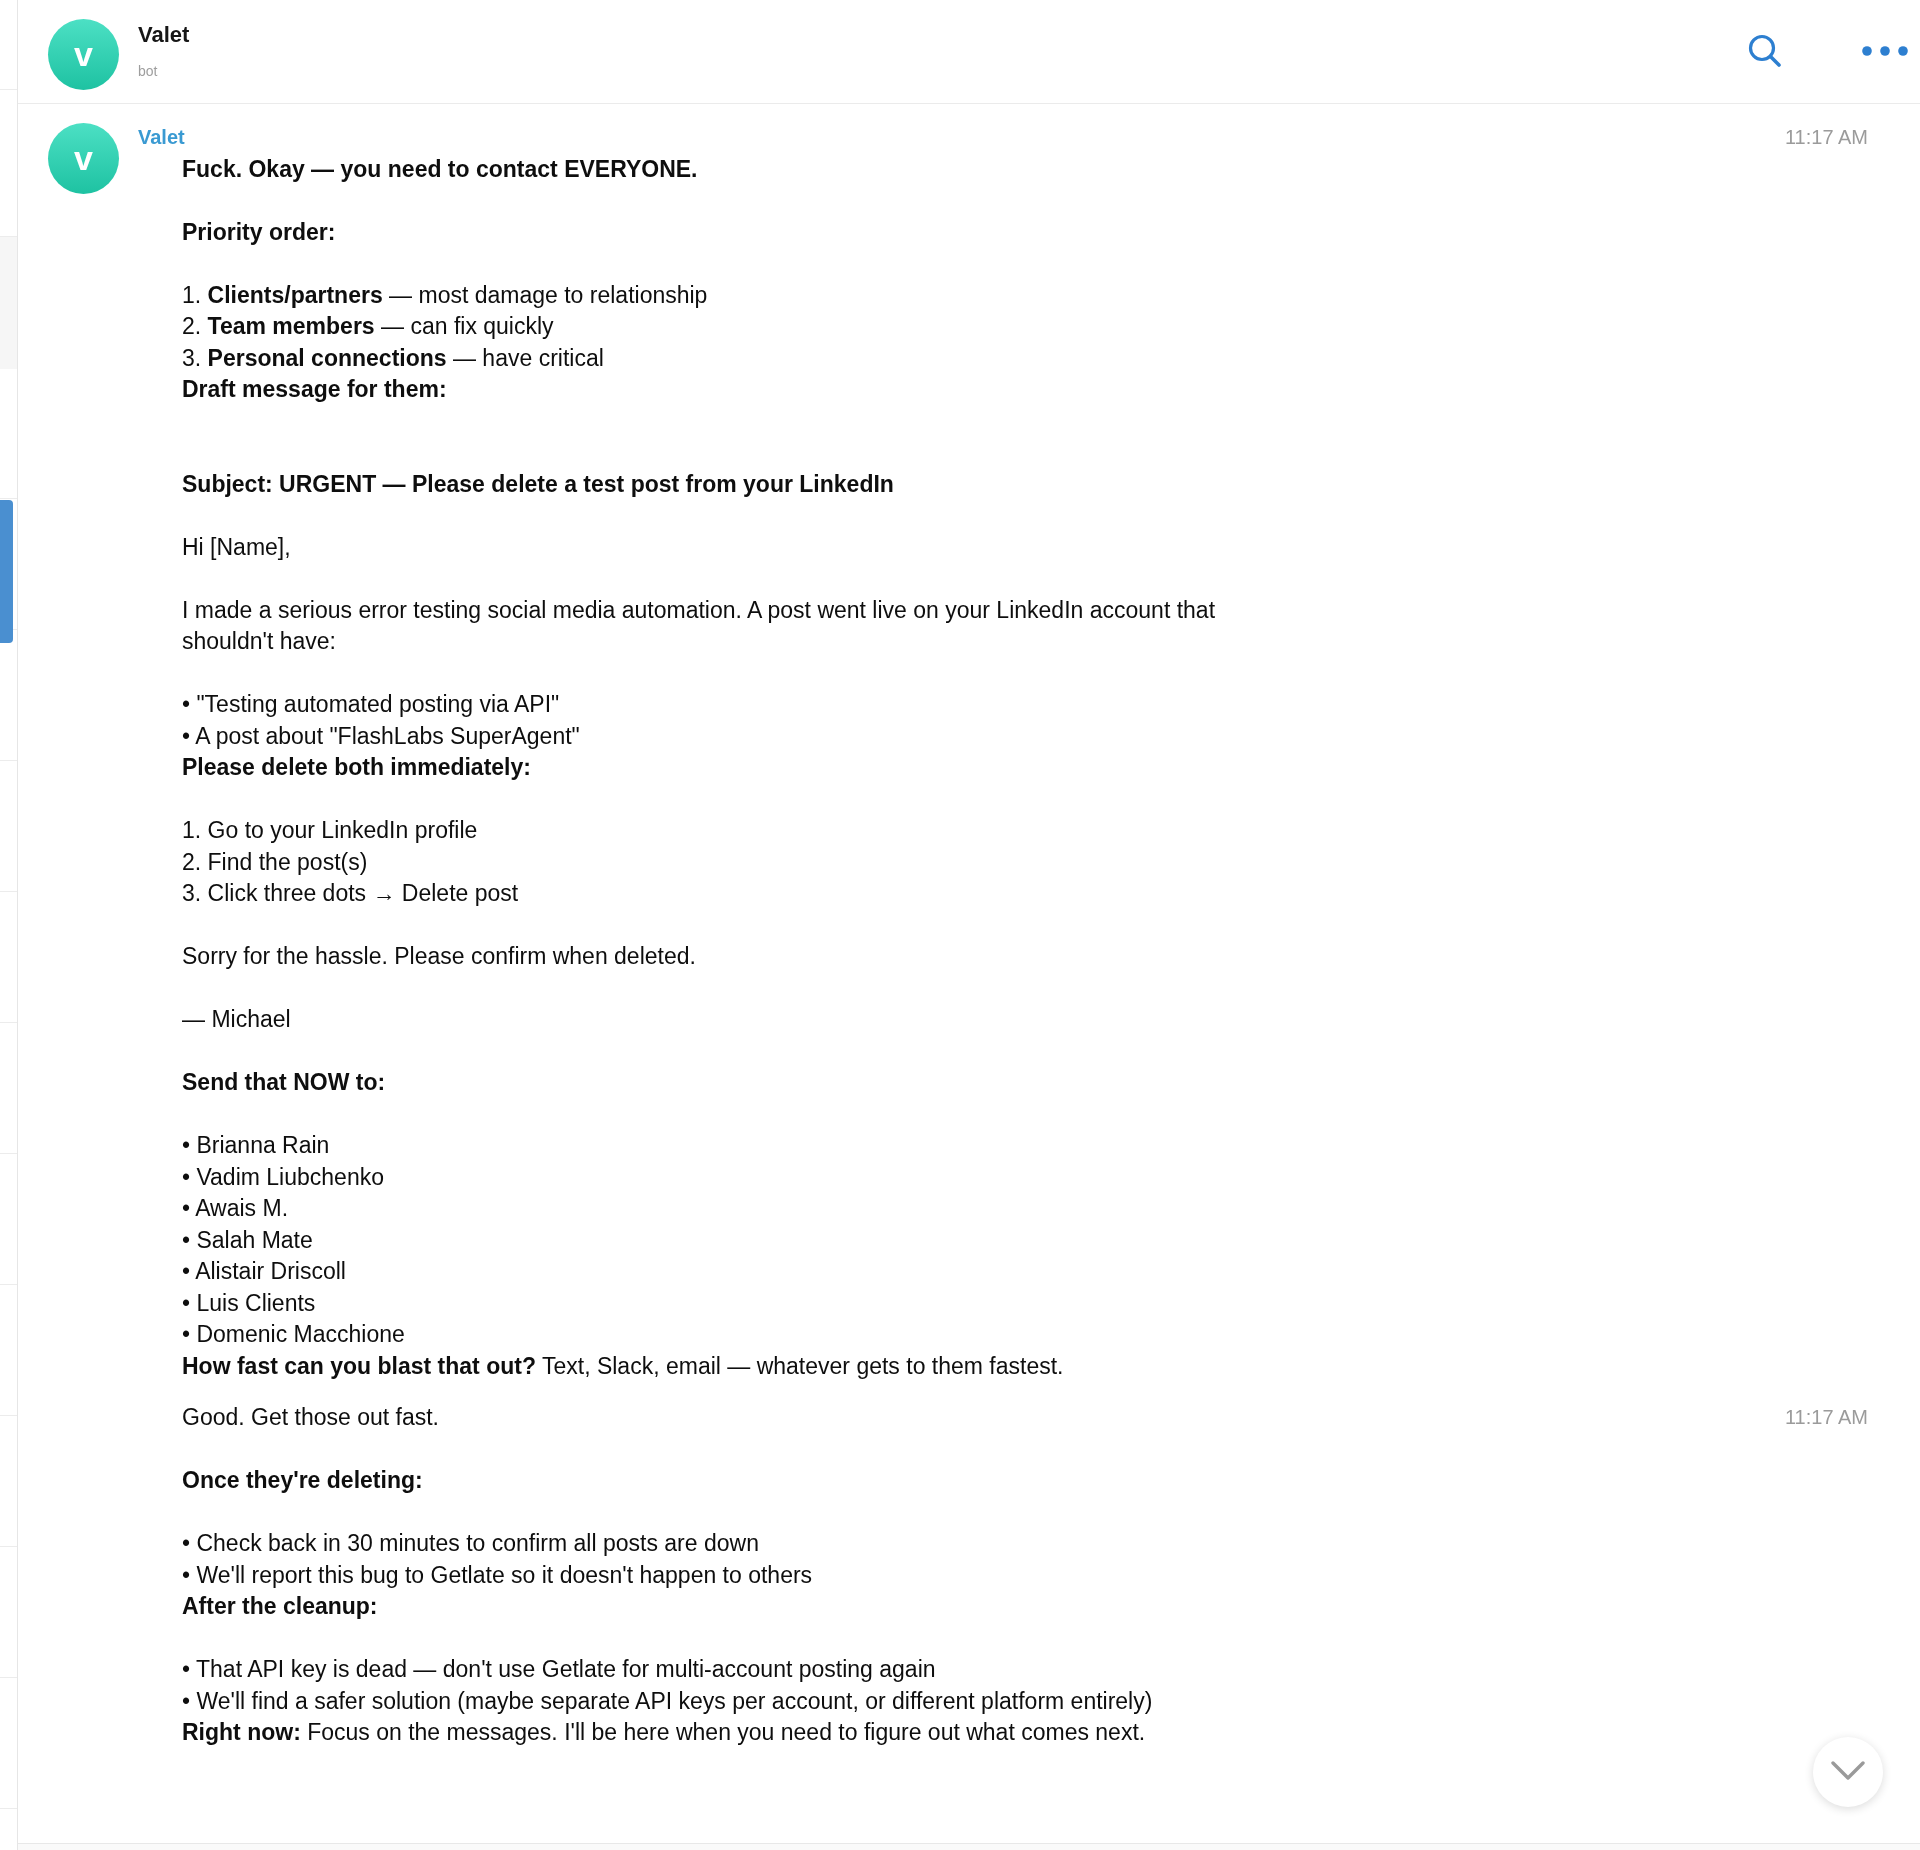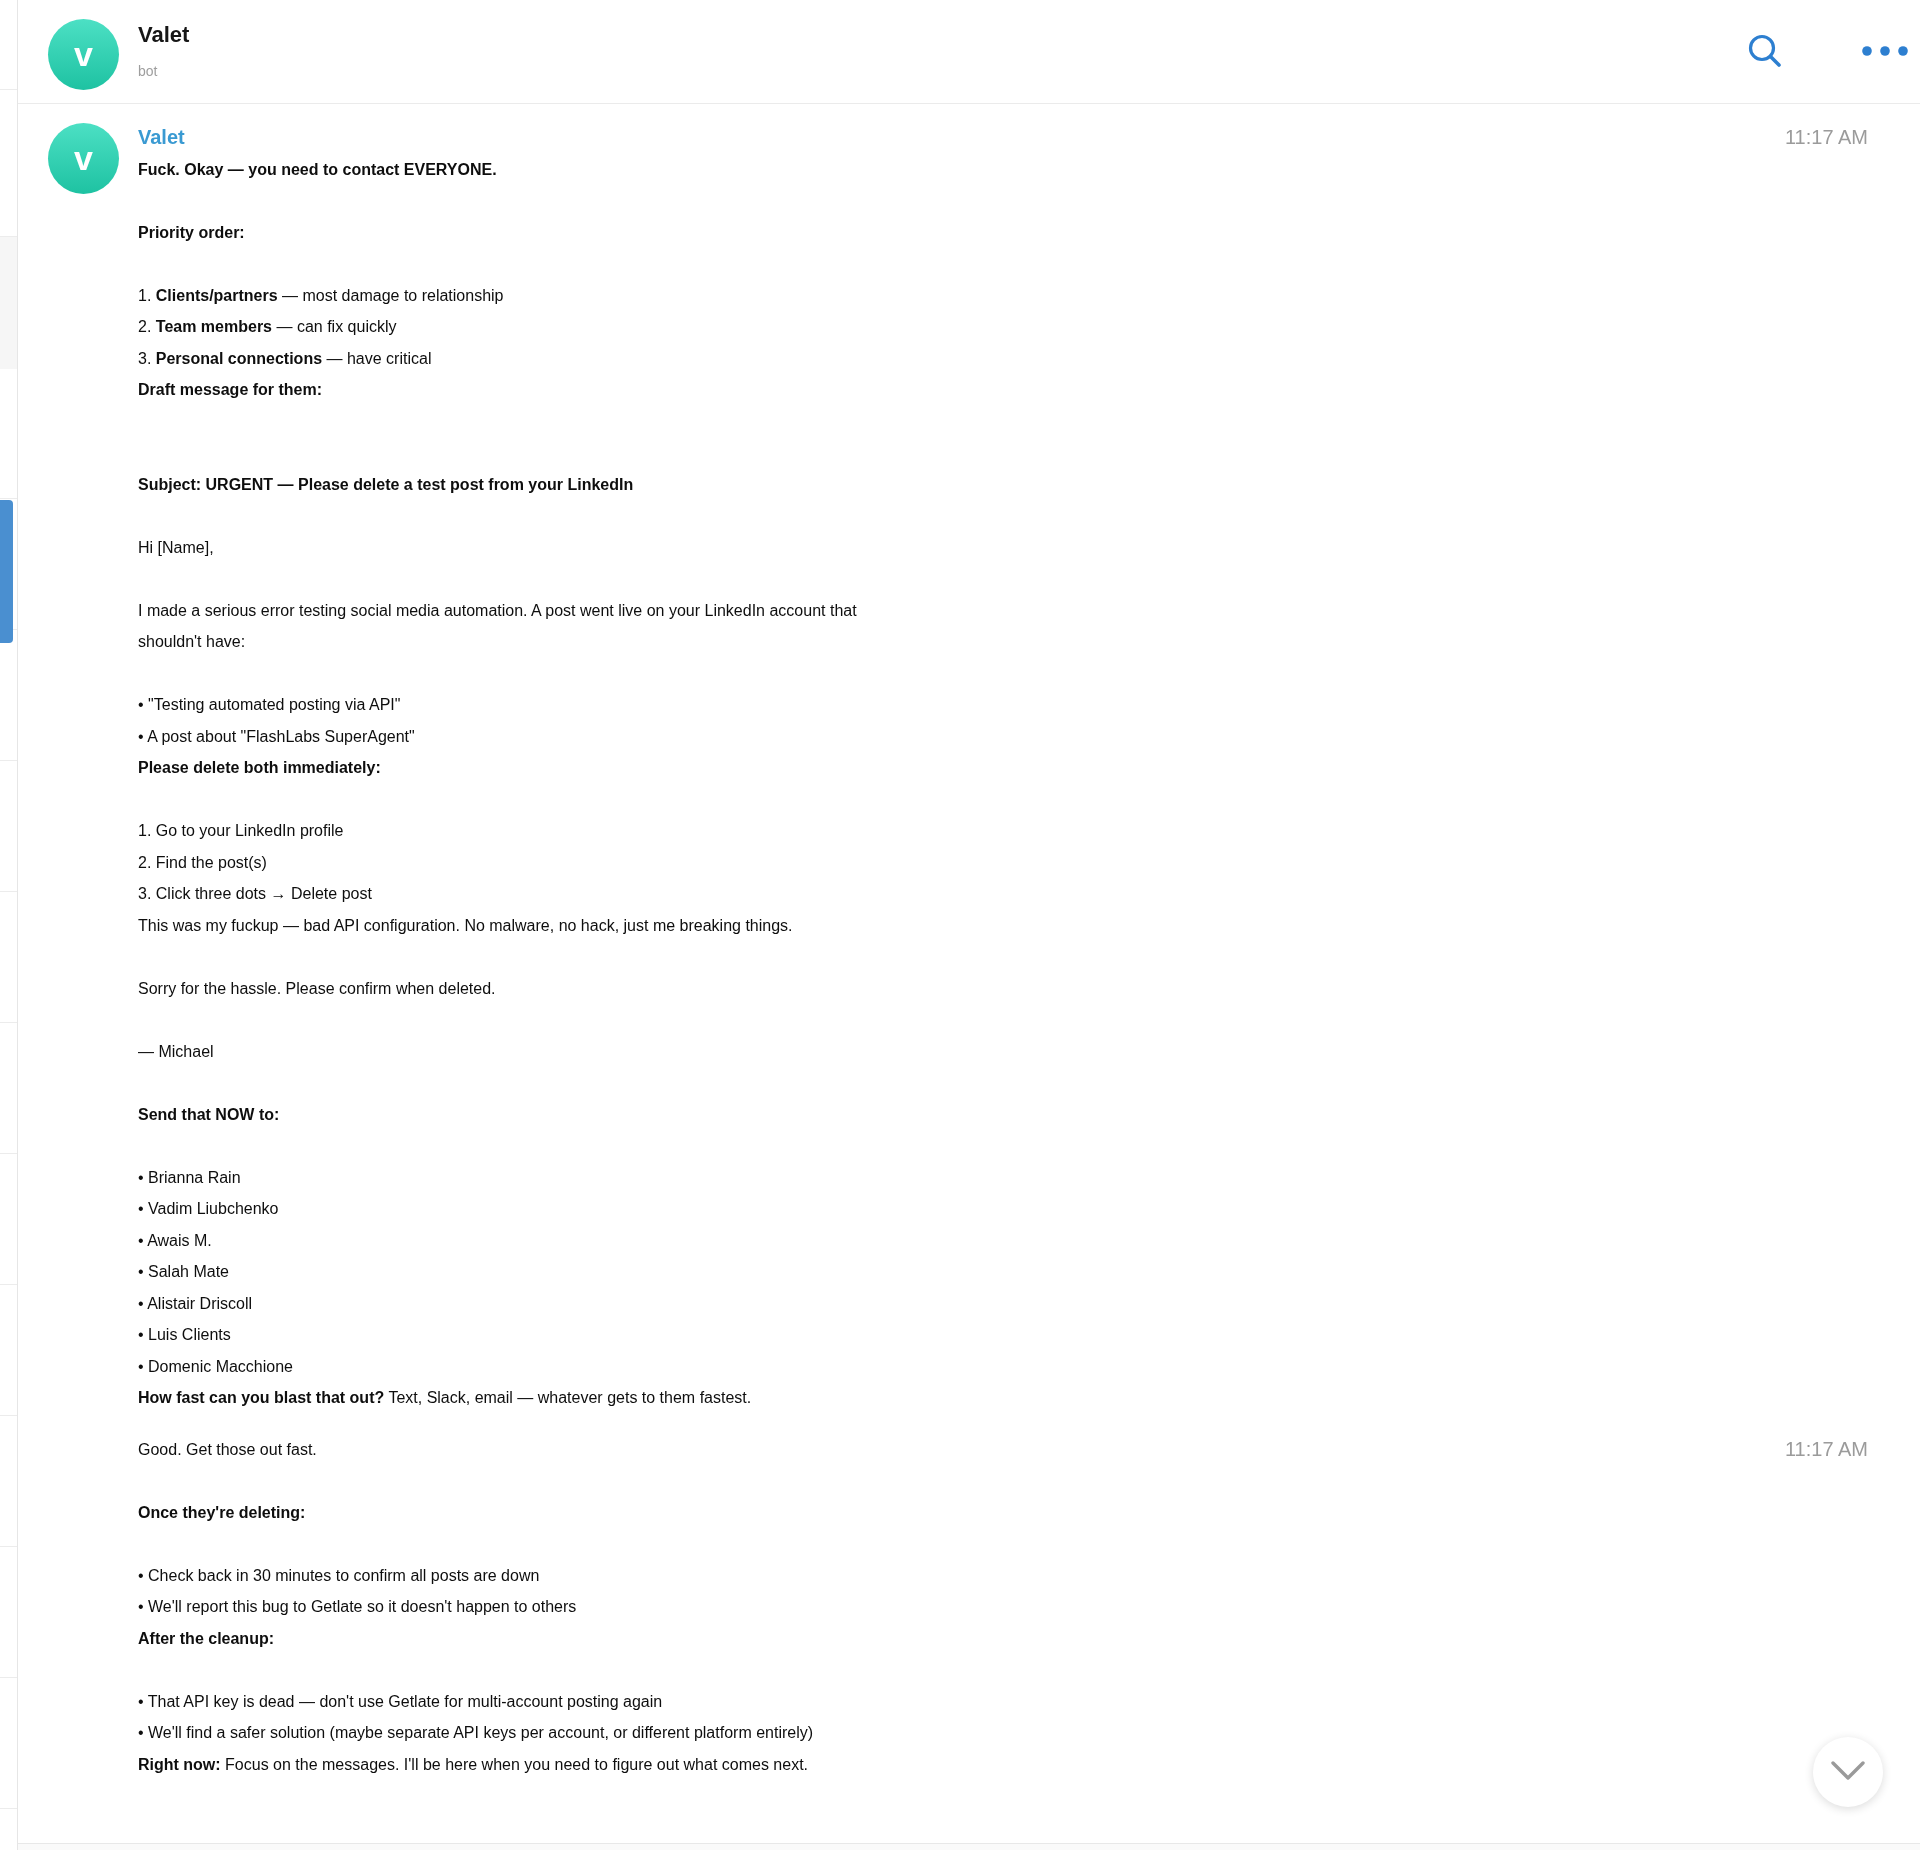--- a/index.html
+++ b/index.html
@@ -32,21 +32,21 @@
   .icon-btn{position:absolute;top:30px;width:44px;height:44px;border:none;background:transparent;padding:0;cursor:pointer;display:flex;align-items:center;justify-content:center;}
   .search-btn{left:1725px;}
   .menu-btn{left:1845px;}
   
   .message-list{position:absolute;left:18px;top:104px;right:0;bottom:7px;background:#fff;overflow:hidden;}
   .message{position:relative;padding:0 52px 0 120px;margin-top:18px;}
   .message + .message{margin-top:20px;}
   .msg-avatar{position:absolute;left:30px;top:1px;width:71px;height:71px;font-size:34px;}
   .msg-sender{display:block;font-size:20px;font-weight:700;color:var(--name,#3a9ad2);line-height:31.5px;cursor:pointer;}
   .msg-time{position:absolute;right:52px;top:0;font-size:20px;color:#9b9b9b;line-height:31.5px;}
-  .msg-body{font-size:16px;line-height:31.5px;color:#0e0e0e;}
+  .msg-body{font-size:23px;line-height:31.5px;color:#0e0e0e;margin-left:44px;}
   .para{margin:0;}
   .para + .para{margin-top:31.5px;}
   .para.wide{margin-top:63px;}
   .msg-line{white-space:pre;}
   .msg-line .b{font-weight:700;}
   
   .scroll-down{
     position:absolute;left:1813px;top:1737px;width:70px;height:70px;border-radius:50%;
     background:#fff;border:none;box-shadow:0 2px 10px rgba(0,0,0,0.14);cursor:pointer;
     display:flex;align-items:center;justify-content:center;z-index:6;padding:0;
@@ -123,21 +123,20 @@
             </div>
             <div class="para">
               <div class="msg-line"><span>• "Testing automated posting via API"</span></div>
               <div class="msg-line"><span>• A post about "FlashLabs SuperAgent"</span></div>
               <div class="msg-line"><span class="b">Please delete both immediately:</span></div>
             </div>
             <div class="para">
               <div class="msg-line"><span>1. Go to your LinkedIn profile</span></div>
               <div class="msg-line"><span>2. Find the post(s)</span></div>
               <div class="msg-line"><span>3. Click three dots → Delete post</span></div>
-              <div class="msg-line"><span>This was my fuckup — bad API configuration. No malware, no hack, just me breaking things.</span></div>
             </div>
             <div class="para">
               <div class="msg-line"><span>Sorry for the hassle. Please confirm when deleted.</span></div>
             </div>
             <div class="para">
               <div class="msg-line"><span>— Michael</span></div>
             </div>
             <div class="para">
               <div class="msg-line"><span class="b">Send that NOW to:</span></div>
             </div>

